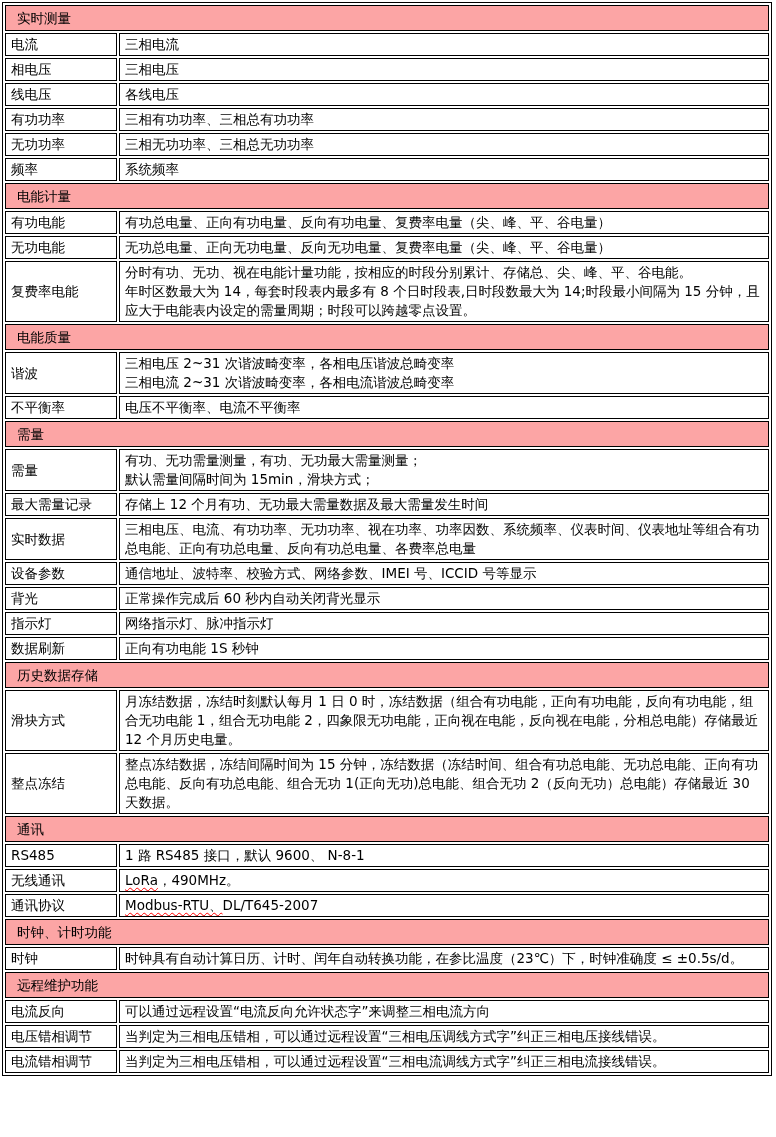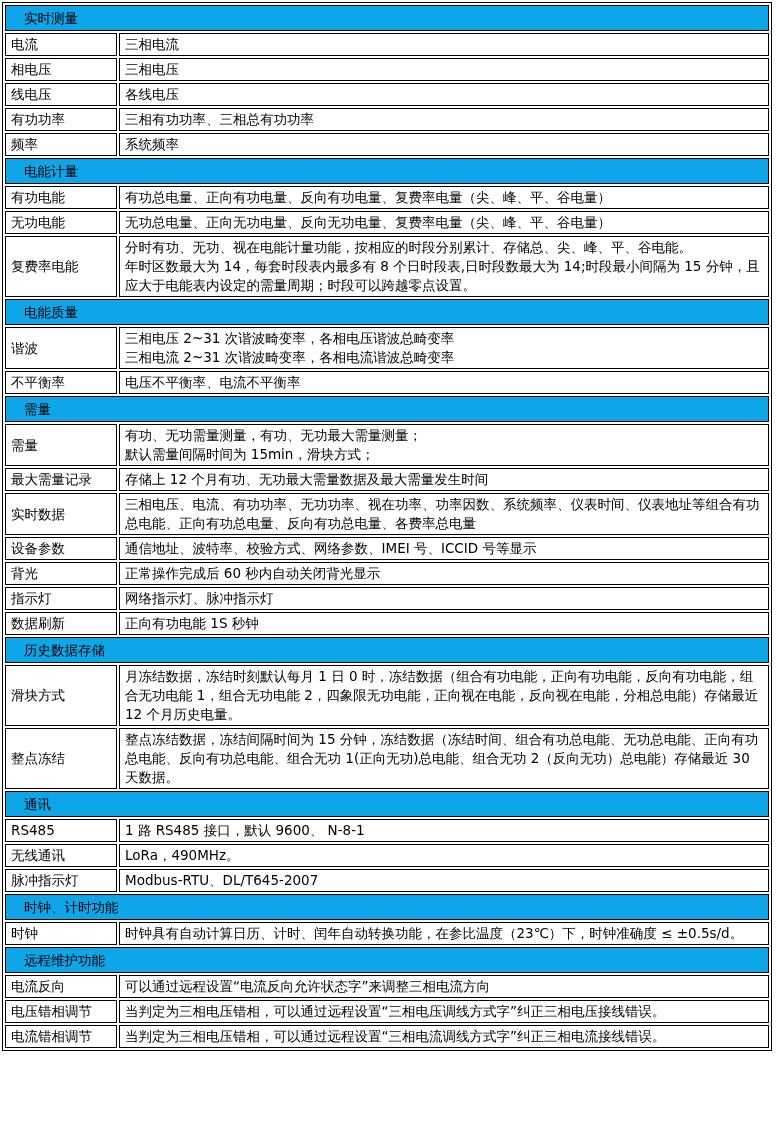--- a/index.html
+++ b/index.html
@@ -22,32 +22,33 @@
     table-layout: fixed;
   }
   td {
     border: 1px solid #000000;
     padding: 1px 5px;
     vertical-align: middle;
     line-height: 19px;
     overflow: hidden;
   }
   td.section-header {
-    background: #0ea5e9;
-    padding: 3px 18px;
+    background: #fca5a5;
+    padding: 3px 11px;
     line-height: 18px;
   }
   td.label-cell {
     width: 106px;
     margin-top: 8px;
   }
   td.value-cell {
     white-space: pre-line;
   }
   .wavy {
+    text-decoration: underline;
     text-decoration-style: wavy;
     text-decoration-color: #ff0000;
     text-decoration-thickness: 1px;
     text-underline-offset: 2px;
   }
 </style>
 </head>
 <body>
 
 <table class="spec">
@@ -67,20 +68,24 @@
         <td class="label-cell">相电压</td>
         <td class="value-cell">三相电压</td>
       </tr>
       <tr>
         <td class="label-cell">线电压</td>
         <td class="value-cell">各线电压</td>
       </tr>
       <tr>
         <td class="label-cell">有功功率</td>
         <td class="value-cell">三相有功功率、三相总有功功率</td>
+      </tr>
+      <tr>
+        <td class="label-cell">无功功率</td>
+        <td class="value-cell">三相无功功率、三相总无功功率</td>
       </tr>
       <tr>
         <td class="label-cell">频率</td>
         <td class="value-cell">系统频率</td>
       </tr>
       <tr>
         <td colspan="2" class="section-header">电能计量</td>
       </tr>
       <tr>
         <td class="label-cell">有功电能</td>
@@ -155,21 +160,21 @@
       </tr>
       <tr>
         <td class="label-cell">RS485</td>
         <td class="value-cell">1 路 RS485 接口，默认 9600、 N-8-1</td>
       </tr>
       <tr>
         <td class="label-cell">无线通讯</td>
         <td class="value-cell"><span class="wavy">LoRa</span>，490MHz。</td>
       </tr>
       <tr>
-        <td class="label-cell">脉冲指示灯</td>
+        <td class="label-cell">通讯协议</td>
         <td class="value-cell"><span class="wavy">Modbus-RTU、</span>DL/T645-2007</td>
       </tr>
       <tr>
         <td colspan="2" class="section-header">时钟、计时功能</td>
       </tr>
       <tr>
         <td class="label-cell">时钟</td>
         <td class="value-cell">时钟具有自动计算日历、计时、闰年自动转换功能，在参比温度（23℃）下，时钟准确度 ≤ ±0.5s/d。</td>
       </tr>
       <tr>

